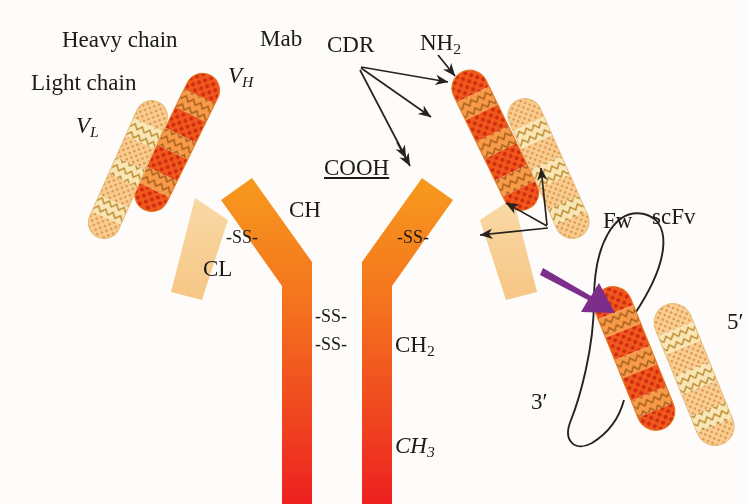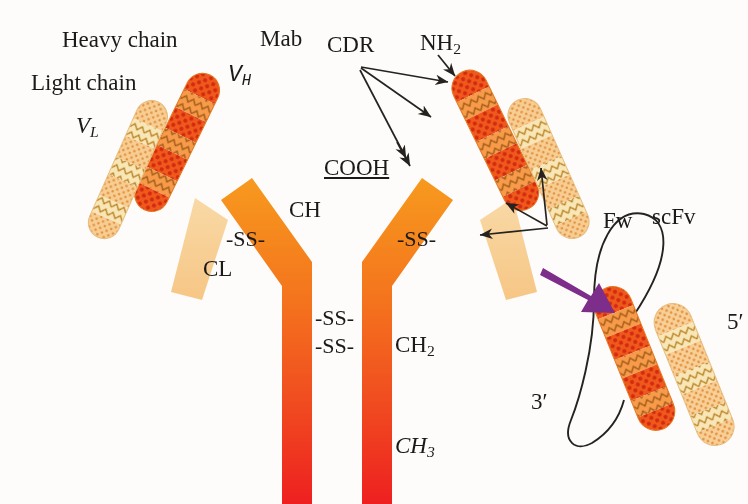--- a/index.html
+++ b/index.html
@@ -10,21 +10,21 @@
     color:#1c1a18;
     overflow:hidden;
     position:relative;
   }
   #stage{position:absolute;left:14px;top:0;width:748px;height:368px;}
   .lbl{position:absolute;white-space:nowrap;line-height:1;}
   .lbl .sub{font-size:.68em;vertical-align:-0.28em;}
   .lbl .it{font-style:italic;}
   svg.layer{position:absolute;left:0;top:0;width:748px;height:504px;overflow:visible;}
   .txt-lg{font-size:23px;}
-  .txt-md{font-size:22px;}
+  .txt-md{font-size:18px;}
 </style>
 </head>
 <body>
 
 <div id="stage">
 
   <svg class="layer" viewBox="0 0 748 504">
     <defs>
       <linearGradient id="stemGrad" x1="0" y1="0" x2="0" y2="1">
         <stop offset="0%" stop-color="#f79a1e"></stop>
@@ -214,21 +214,21 @@
   <div class="lbl txt-lg" style="left:246px;top:12px;margin-top:15px;">Mab</div>
 
   <div class="lbl txt-lg" style="left:313px;top:33px;">CDR</div>
 
   <div class="lbl txt-lg" style="left:398px;top:31px;margin-left:8px;">
     <span>NH</span><span class="sub">2</span>
   </div>
 
   <div class="lbl txt-lg" style="left:310px;top:156px;text-decoration:underline;">COOH</div>
 
-  <div class="lbl txt-lg" style="left:214px;top:64px;font-family:Liberation Mono, monospace;">
+  <div class="lbl txt-lg" style="left:214px;top:64px;">
     <span class="it">V</span><span class="sub it">H</span>
   </div>
 
   <div class="lbl txt-lg" style="left:62px;top:114px;">
     <span class="it">V</span><span class="sub it">L</span>
   </div>
 
   <div class="lbl txt-lg" style="left:275px;top:198px;">CH</div>
 
   <div class="lbl txt-lg" style="left:169px;top:257px;margin-left:20px;">CL</div>

